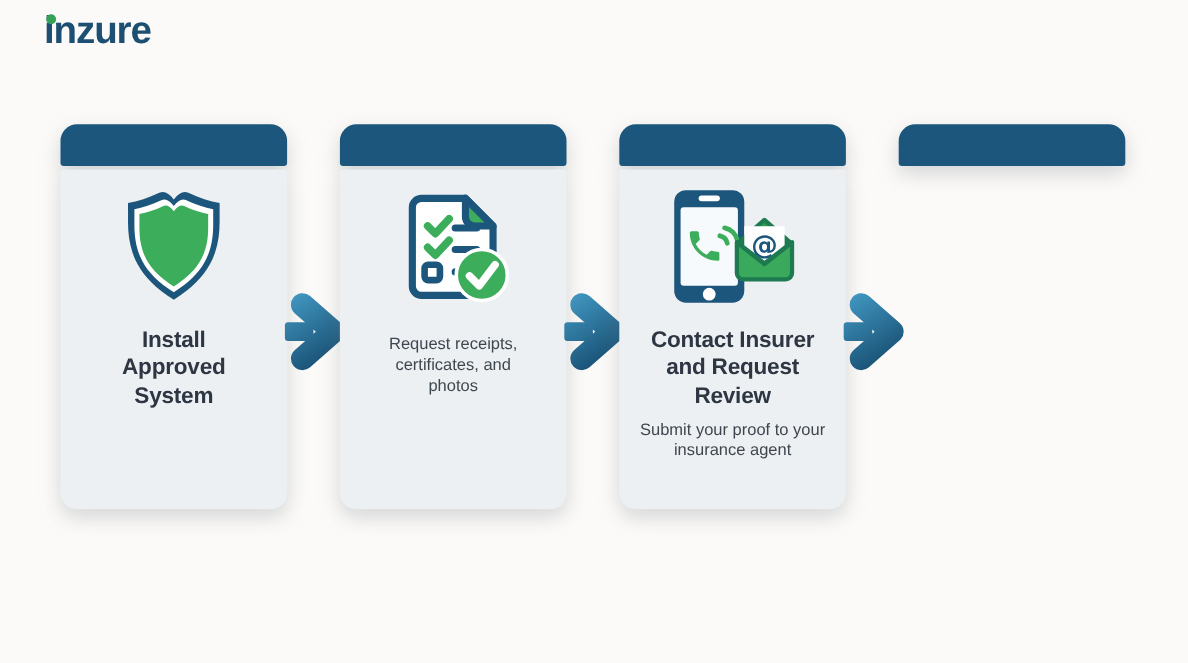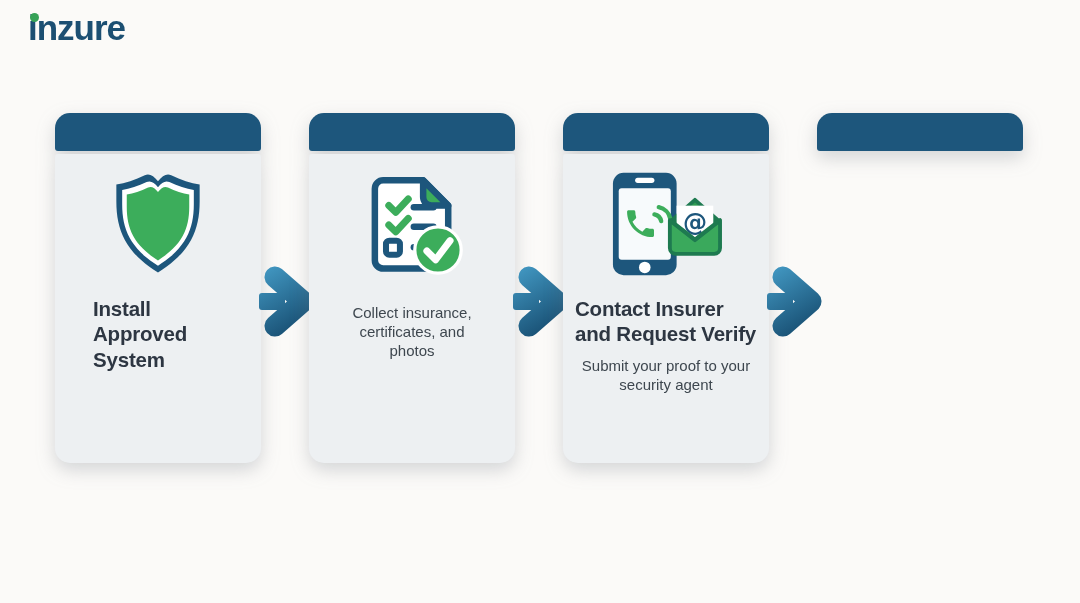--- a/index.html
+++ b/index.html
@@ -2,41 +2,41 @@
 <html><head>
 <meta charset="utf-8">
 <style>
   html,body{margin:0;padding:0;}
   body{
     width:1080px;height:603px;position:relative;overflow:hidden;
     background:#fbfaf8;
     font-family:"Liberation Sans", sans-serif;
   }
   
-  .logo{position:absolute;left:28px;top:10px;line-height:1;}
+  .logo{position:absolute;left:40px;top:10px;line-height:1;}
   .logo-text{
     font-size:35px;font-weight:bold;letter-spacing:-1px;color:#1c4f72;
   }
   .logo-dot{
     position:absolute;left:2px;top:3px;width:9px;height:9px;border-radius:50%;
     background:#36a257;
   }
   
   .steps{position:absolute;left:55px;top:113px;display:flex;}
   .card{width:206px;height:350px;filter:drop-shadow(0 7px 9px rgba(110,120,130,0.28));}
   .card-header{height:38px;background:#1d567c;border-radius:15px 15px 3px 3px;}
   .card-body{
     margin-top:3px;height:309px;background:#edf0f2;
     border-radius:3px 3px 15px 15px;
     display:flex;flex-direction:column;align-items:center;
     padding-top:0;box-sizing:border-box;
   }
   .icon-area{height:140px;display:flex;align-items:center;justify-content:center;}
   .title{
-    font-size:20.5px;font-weight:bold;color:#2d3642;text-align:left;
+    font-size:20.5px;font-weight:bold;color:#2d3642;text-align:center;
     line-height:1.24;margin:2px auto 0;letter-spacing:-0.2px;
   }
   .desc{
     font-size:15px;color:#3e474f;text-align:center;line-height:1.27;
     margin:9px auto 0;
   }
   .s1 .title{max-width:130px}
   .s2 .title{max-width:185px}
   .s3 .title{max-width:182px}
   .s4 .title{max-width:182px}
@@ -104,21 +104,21 @@
           <path d="M31 36 l7.5 7.5 L52 29" fill="none" stroke="#3cad5b" stroke-width="7.5" stroke-linecap="round" stroke-linejoin="round"></path>
           <path d="M58 38 h21" stroke="#1d567c" stroke-width="7" stroke-linecap="round"></path>
           <path d="M31 57 l7.5 7.5 L52 50" fill="none" stroke="#3cad5b" stroke-width="7.5" stroke-linecap="round" stroke-linejoin="round"></path>
           <path d="M58 59 h21" stroke="#1d567c" stroke-width="7" stroke-linecap="round"></path>
           <rect x="28" y="74" width="15" height="15" rx="3.5" fill="none" stroke="#1d567c" stroke-width="6.5"></rect>
           <path d="M58 81 h10" stroke="#1d567c" stroke-width="7" stroke-linecap="round"></path>
           <circle cx="84" cy="84" r="25" fill="#3cad5b" stroke="#ffffff" stroke-width="3.5"></circle>
           <path d="M72 85 l9.5 9.5 L97 74" fill="none" stroke="#ffffff" stroke-width="7.5" stroke-linecap="round" stroke-linejoin="round"></path>
         </svg>
       </div>
-      <div class="desc">Collect insurance, certificates, and photos</div>
+      <div class="desc">Request receipts, certificates, and photos</div>
     </div>
   </div>
 
   <div class="arrow-slot">
     <svg viewBox="0 0 58 73" width="58" height="73">
       <use href="#arrowShape"></use>
     </svg>
   </div>
 
   <div class="card s3">
@@ -135,22 +135,22 @@
           <path d="M53.5 39.5 a15.5 15.5 0 0 1 12 12" fill="none" stroke="#3cad5b" stroke-width="4.5" stroke-linecap="round"></path>
           <g transform="translate(64 24)">
             <path d="M2 30 L27 8 L52 30 Z" fill="#2f9b52" stroke="#1e7a50" stroke-width="4" stroke-linejoin="round"></path>
             <rect x="8" y="14" width="38" height="42" fill="#ffffff"></rect>
             <text x="27" y="40" text-anchor="middle" font-family="DejaVu Sans, sans-serif" font-size="25" font-weight="bold" fill="#1d567c">@</text>
             <path d="M1 29 L27 49 L53 29 L53 58 a6 6 0 0 1 -6 6 L7 64 a6 6 0 0 1 -6 -6 Z" fill="#3aa95c" stroke="#1e7a50" stroke-width="4" stroke-linejoin="round"></path>
             <path d="M3 31 L27 50 L51 31" fill="none" stroke="#1e7a50" stroke-width="3.5" stroke-linejoin="round"></path>
           </g>
         </svg>
       </div>
-      <div class="title">Contact Insurer and Request Verify</div>
-      <div class="desc">Submit your proof to your security agent</div>
+      <div class="title">Contact Insurer and Request Review</div>
+      <div class="desc">Submit your proof to your insurance agent</div>
     </div>
   </div>
 
   <div class="arrow-slot">
     <svg viewBox="0 0 58 73" width="58" height="73">
       <use href="#arrowShape"></use>
     </svg>
   </div>
 
   <div class="card s4">

